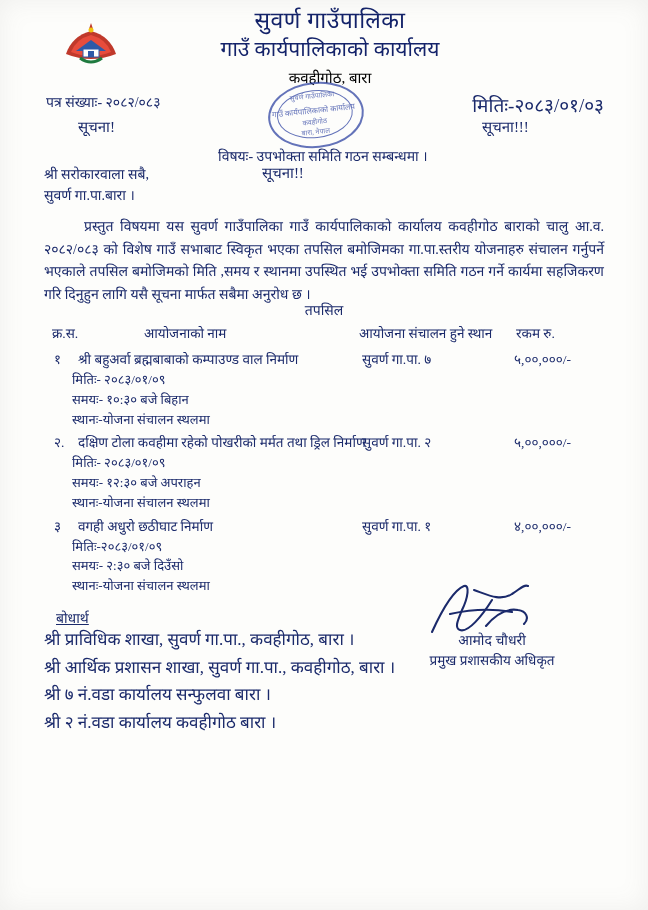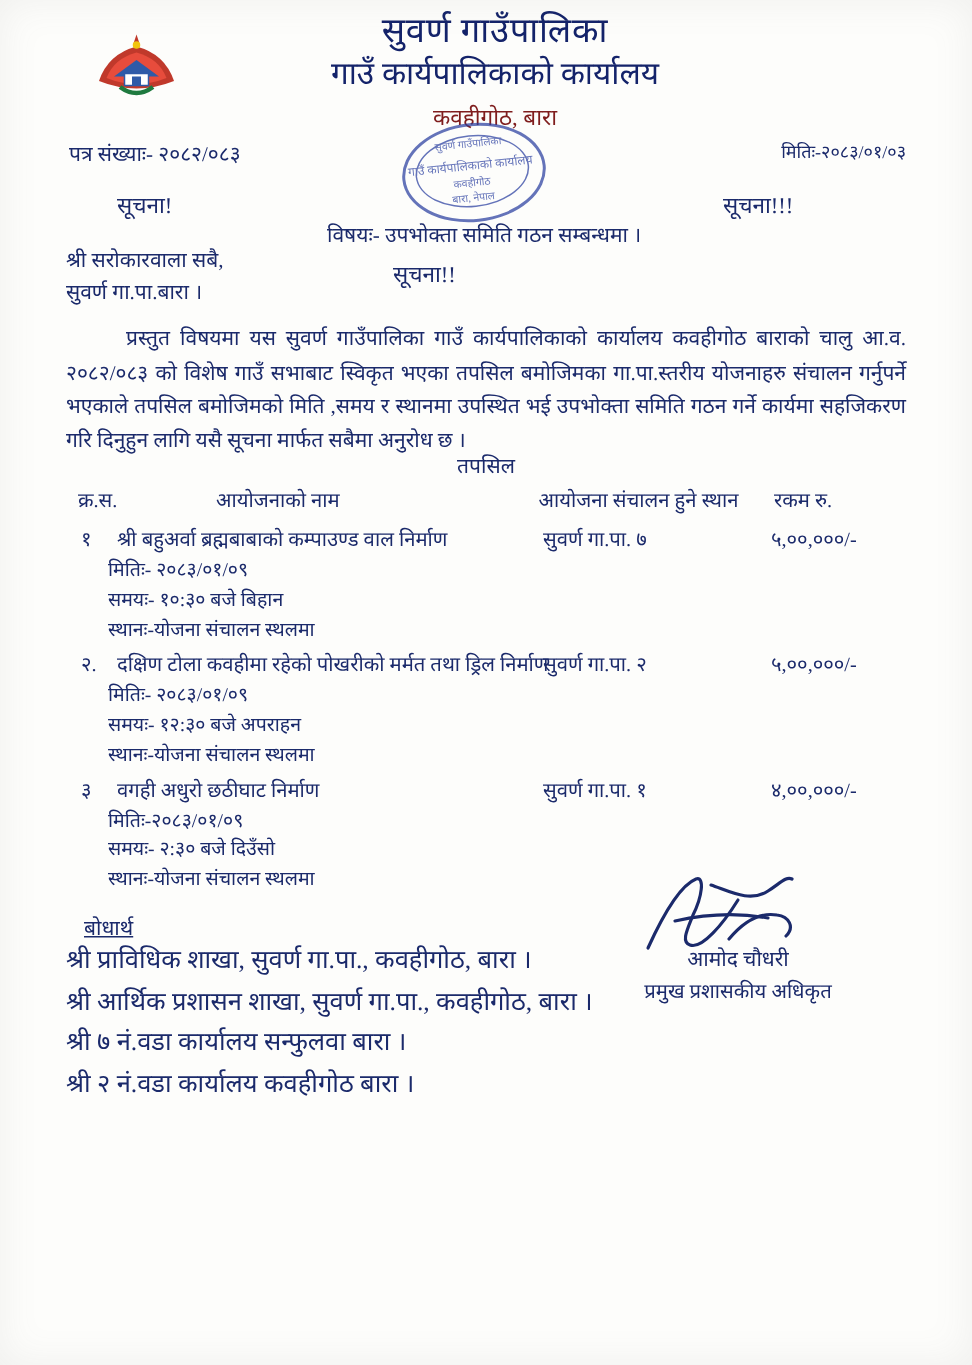--- a/index.html
+++ b/index.html
@@ -53,21 +53,21 @@
   }
   .title-sub {
     font-size: 21px;
     line-height: 1.2;
     margin-top: 3px;
     color: #14236a;
   }
   .title-place {
     font-size: 15px;
     margin-top: 4px;
-    color: #7f1d1d;
+    color: #000000;
   }
   
   .stamp {
     position: absolute;
     left: 268px;
     top: 82px;
     width: 96px;
     height: 66px;
     opacity: 0.72;
     transform: rotate(-6deg);
@@ -101,26 +101,26 @@
   .meta-left {
     position: absolute;
     left: 46px;
     top: 92px;
     font-size: 14px;
   }
   .meta-right {
     position: absolute;
     right: 44px;
     top: 92px;
-    font-size: 12px;
+    font-size: 19px;
   }
   .notice-row {
     position: absolute;
     left: 0;
-    top: 126px;
+    top: 116px;
     width: 648px;
     height: 20px;
   }
   .notice-row span {
     position: absolute;
     font-size: 15px;
   }
   .notice-1 { left: 78px; }
   .notice-2 { left: 262px; margin-top: 46px; }
   .notice-3 { left: 482px; }

